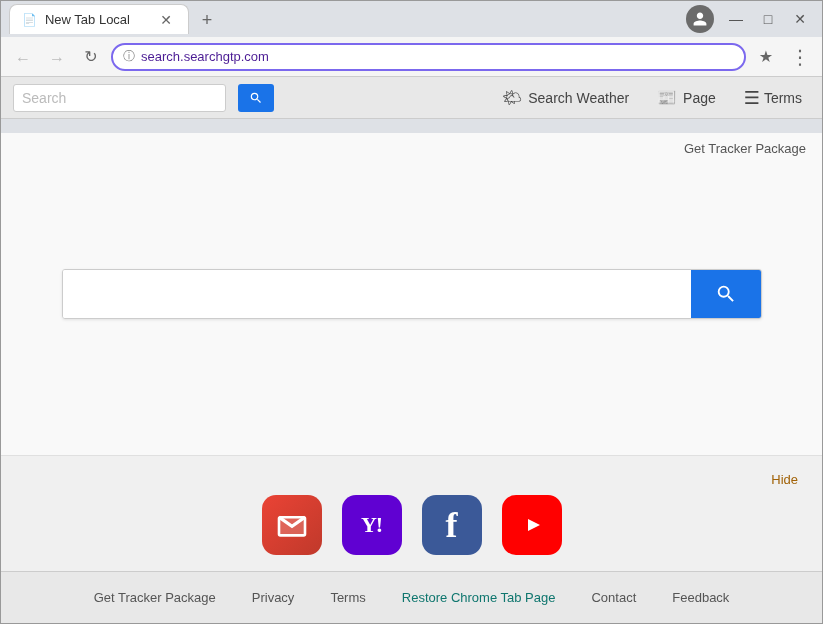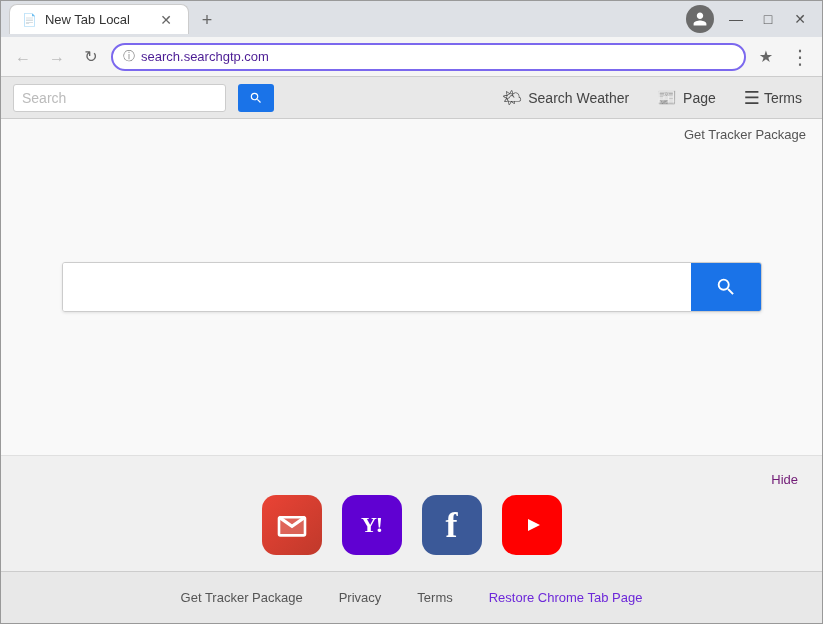--- a/index.html
+++ b/index.html
@@ -44,28 +44,28 @@
     .tracker-link { position: absolute; top: 8px; right: 16px; font-size: 13px; color: #555; cursor: pointer; }
 
     
     .main-search { display: flex; flex-direction: column; align-items: center; justify-content: center; flex: 1; padding: 20px; min-height: 280px; }
     .main-search-box { width: 700px; height: 50px; display: flex; border: 1px solid #ccc; border-radius: 3px; overflow: hidden; box-shadow: 0 1px 3px rgba(0,0,0,0.1); }
     .main-search-input { flex: 1; height: 100%; border: none; outline: none; padding: 0 14px; font-size: 16px; color: #333; }
     .main-search-btn { width: 70px; height: 100%; background: #1a73e8; border: none; display: flex; align-items: center; justify-content: center; cursor: pointer; color: white; font-size: 20px; }
 
     
     .quick-links-section { background: #f0f0f0; border-top: 1px solid #e0e0e0; padding: 16px 0; }
-    .hide-btn { text-align: right; padding: 0 24px 8px; font-size: 13px; color: #701a75; cursor: pointer; }
+    .hide-btn { text-align: right; padding: 0 24px 8px; font-size: 13px; color: #a16207; cursor: pointer; }
     .quick-links { display: flex; justify-content: center; gap: 20px; padding: 0 20px; }
     .quick-link-item { width: 60px; height: 60px; border-radius: 14px; display: flex; align-items: center; justify-content: center; cursor: pointer; font-size: 28px; color: white; text-decoration: none; }
 
     
     .footer { height: 52px; background: #e8e8e8; border-top: 1px solid #ccc; display: flex; align-items: center; justify-content: center; gap: 0; }
     .footer-link { font-size: 13px; color: #555; cursor: pointer; padding: 8px 18px; text-decoration: none; }
-    .footer-link.blue { color: #6d28d9; }
+    .footer-link.blue { color: #0f766e; }
 
     
     .icon-gmail { background: linear-gradient(135deg, #EA4335 0%, #c0392b 100%); }
     .icon-yahoo { background: #6001D2; }
     .icon-facebook { background: #3b5998; }
     .icon-youtube { background: #FF0000; }
   </style>
 </head>
 <body>
 
@@ -121,21 +121,21 @@
     <a class="toolbar-link">
       <span class="toolbar-icon">📰</span>
       <span>Page</span>
     </a>
     <div class="menu-btn">
       <span style="font-size:18px;">☰</span>
       <span>Terms</span>
     </div>
   </div>
 
-  <div class="page-content" style="position:relative; display:flex; flex-direction:column;">
+  <div class="page-content" style="position:relative; display:flex; flex-direction:column;margin-top:14px;">
 
     <span class="tracker-link">Get Tracker Package</span>
 
     <div class="main-search">
       <div class="main-search-box">
         <input class="main-search-input" type="text" value="" placeholder="" style="">
         <button class="main-search-btn">
           <svg width="22" height="22" viewBox="0 0 24 24" fill="white">
               <path d="M15.5 14h-.79l-.28-.27A6.471 6.471 0 0 0 16 9.5 6.5 6.5 0 1 0 9.5 16c1.61 0 3.09-.59 4.23-1.57l.27.28v.79l5 4.99L20.49 19l-4.99-5zm-6 0C7.01 14 5 11.99 5 9.5S7.01 5 9.5 5 14 7.01 14 9.5 11.99 14 9.5 14z"></path>
             </svg>
@@ -162,17 +162,19 @@
           </svg>
         </div>
       </div>
     </div>
 
     <div class="footer">
       <a class="footer-link">Get Tracker Package</a>
       <a class="footer-link">Privacy</a>
       <a class="footer-link">Terms</a>
       <a class="footer-link blue">Restore Chrome Tab Page</a>
+      <a class="footer-link">Contact</a>
+      <a class="footer-link">Feedback</a>
     </div>
 
   </div>
 
 </div>
 
 </body></html>

